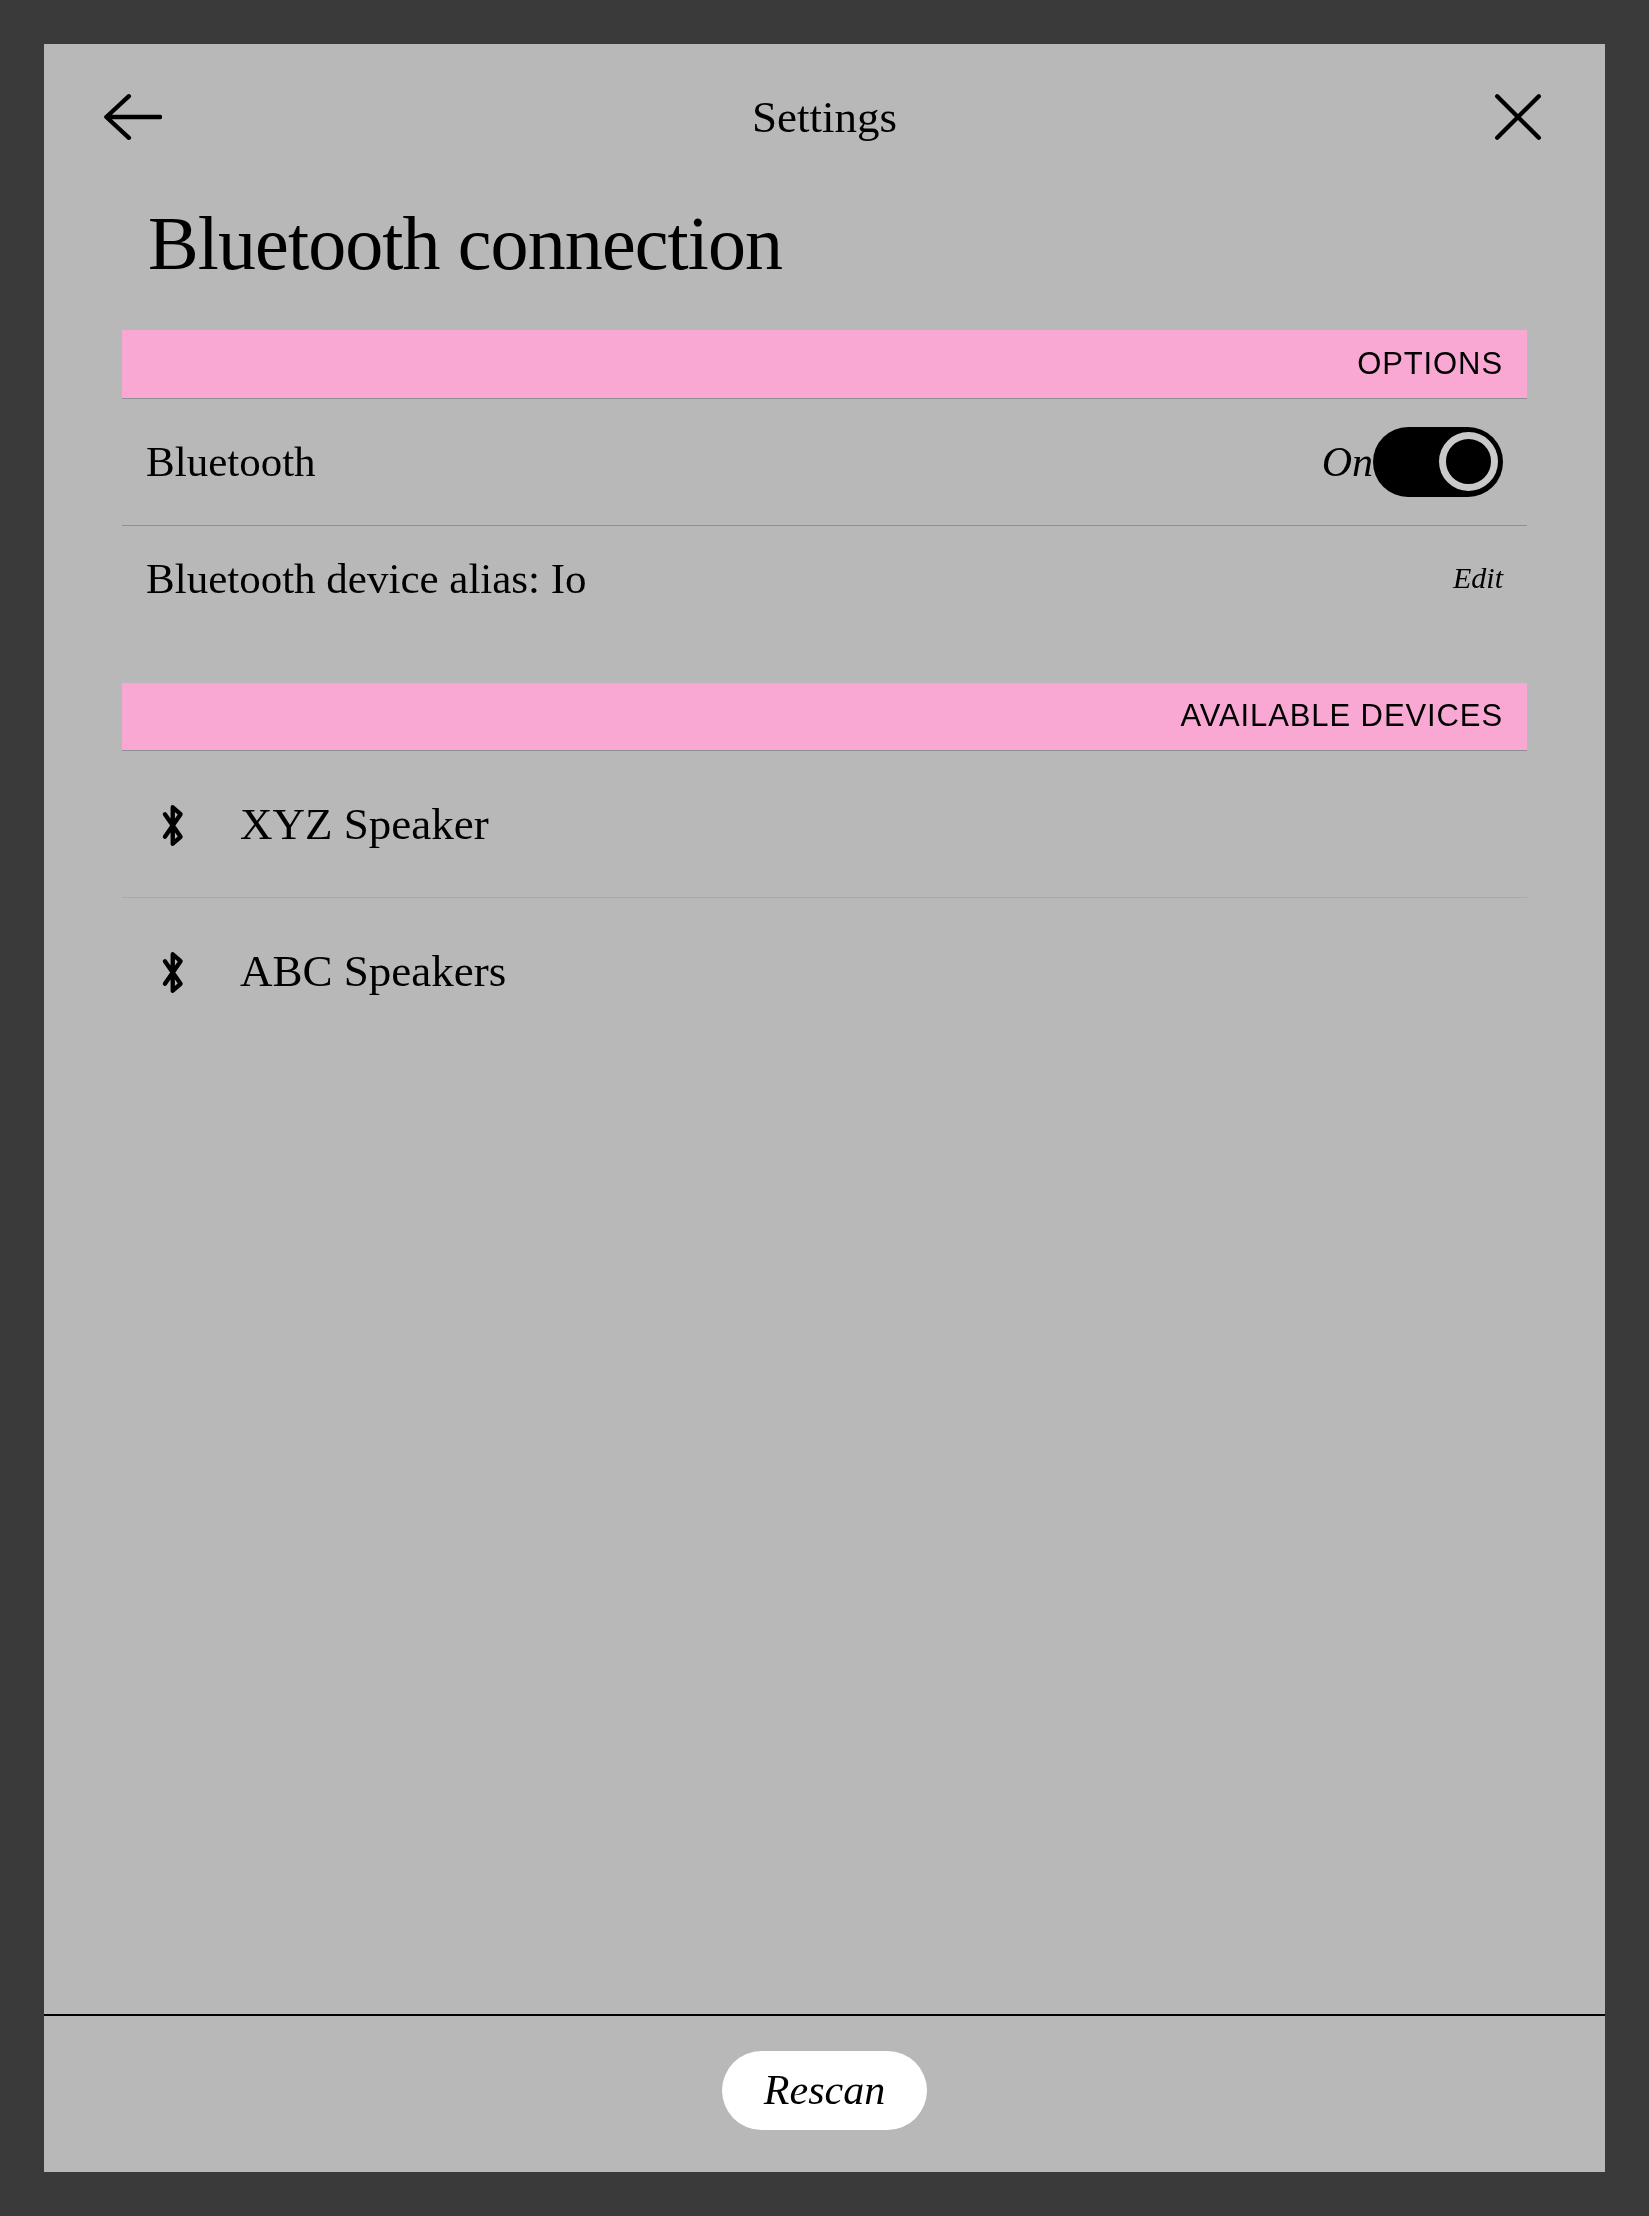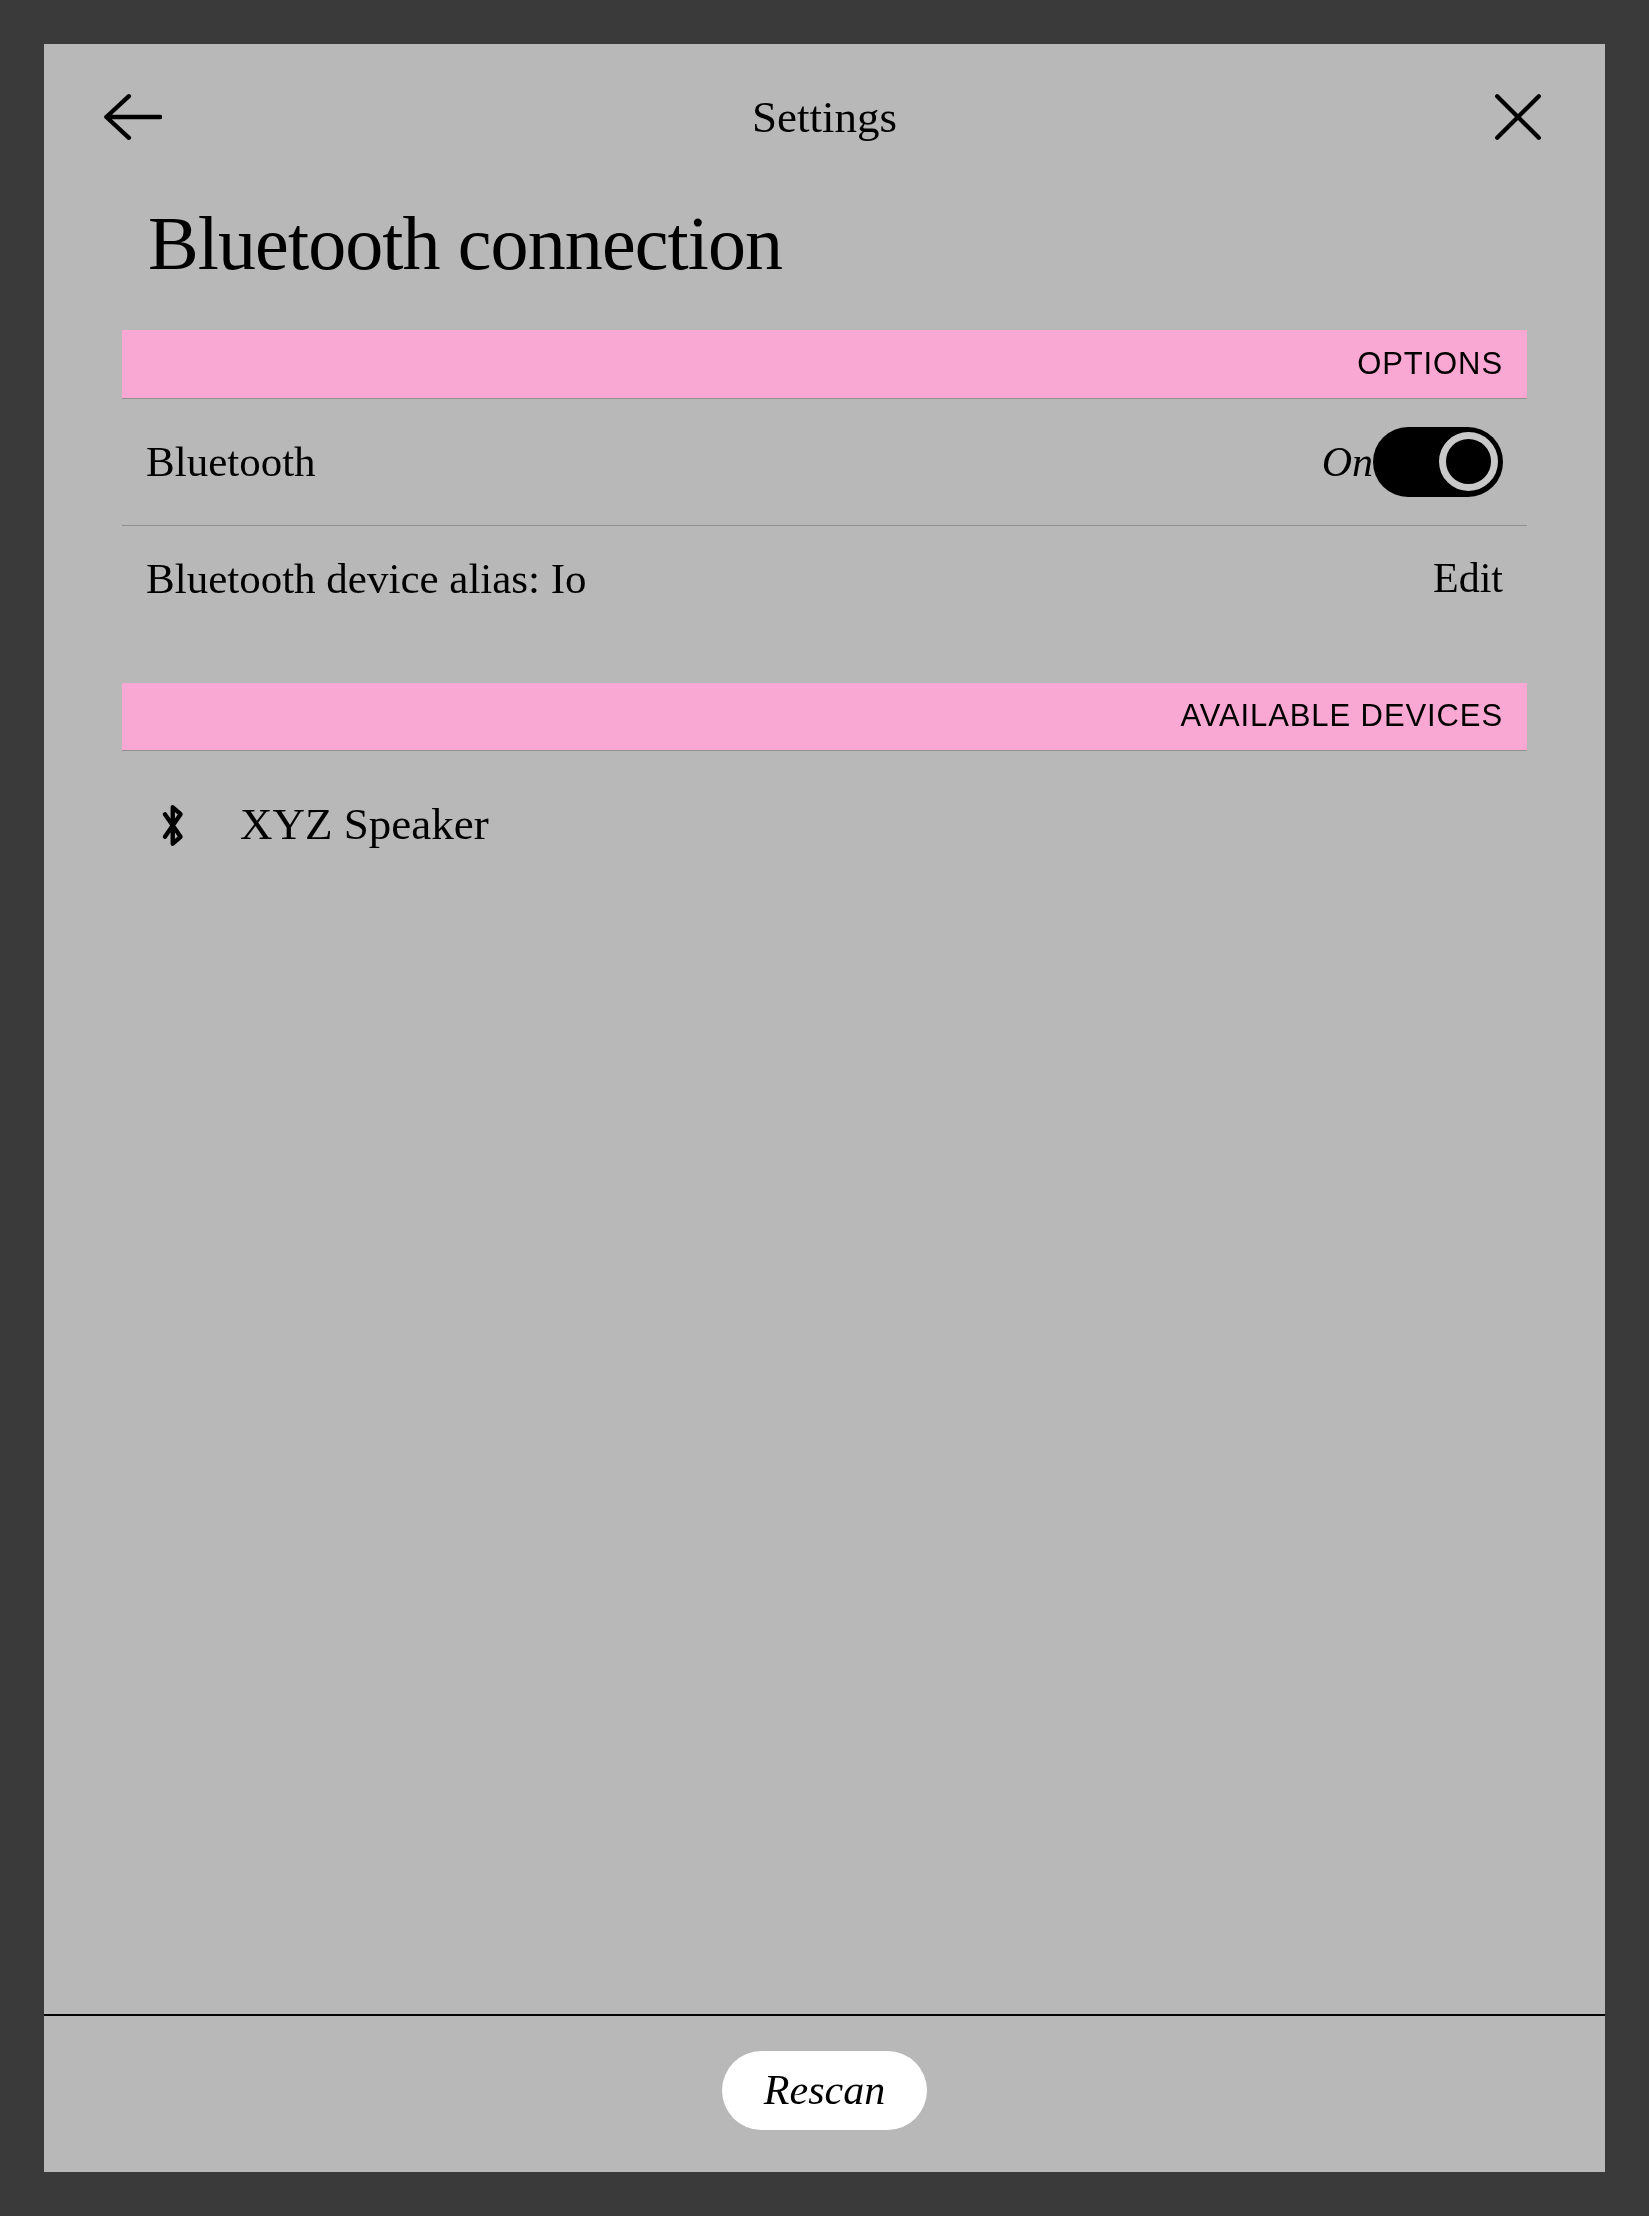--- a/index.html
+++ b/index.html
@@ -95,21 +95,22 @@
     position: absolute;
     right: 5.2px;
     top: 5.2px;
     width: 59px;
     height: 59px;
     border-radius: 50%;
     background: #000;
     border: 7px solid #c9c9c9;
   }
   .edit-link {
-    font-size: 42px;
+    font-style: italic;
+    font-size: 30px;
     cursor: pointer;
   }
   .devices-section { margin-top: 52px; }
   .device-row {
     display: flex;
     align-items: flex-end;
     gap: 52px;
     padding: 47px 35px;
     font-size: 45px;
     border-bottom: 1.7px solid #aaaaaa;
@@ -187,20 +188,28 @@
 
         <div class="device-row">
           <span class="bt-icon">
             <svg width="29.5" height="47" viewBox="0 0 34 54">
               <path d="M8 14 L26 40 L17 48 L17 6 L26 14 L8 40" stroke="#000" stroke-width="5" fill="none" stroke-linejoin="round" stroke-linecap="round"></path>
             </svg>
           </span>
           <span>XYZ Speaker</span>
         </div>
 
+        <div class="device-row">
+          <span class="bt-icon">
+            <svg width="29.5" height="47" viewBox="0 0 34 54">
+              <path d="M8 14 L26 40 L17 48 L17 6 L26 14 L8 40" stroke="#000" stroke-width="5" fill="none" stroke-linejoin="round" stroke-linecap="round"></path>
+            </svg>
+          </span>
+          <span>ABC Speakers</span>
+        </div>
       </div>
 
     </div>
 
     <div class="footer">
       <button class="rescan-btn">Rescan</button>
     </div>
 
   </div>
 </div>

